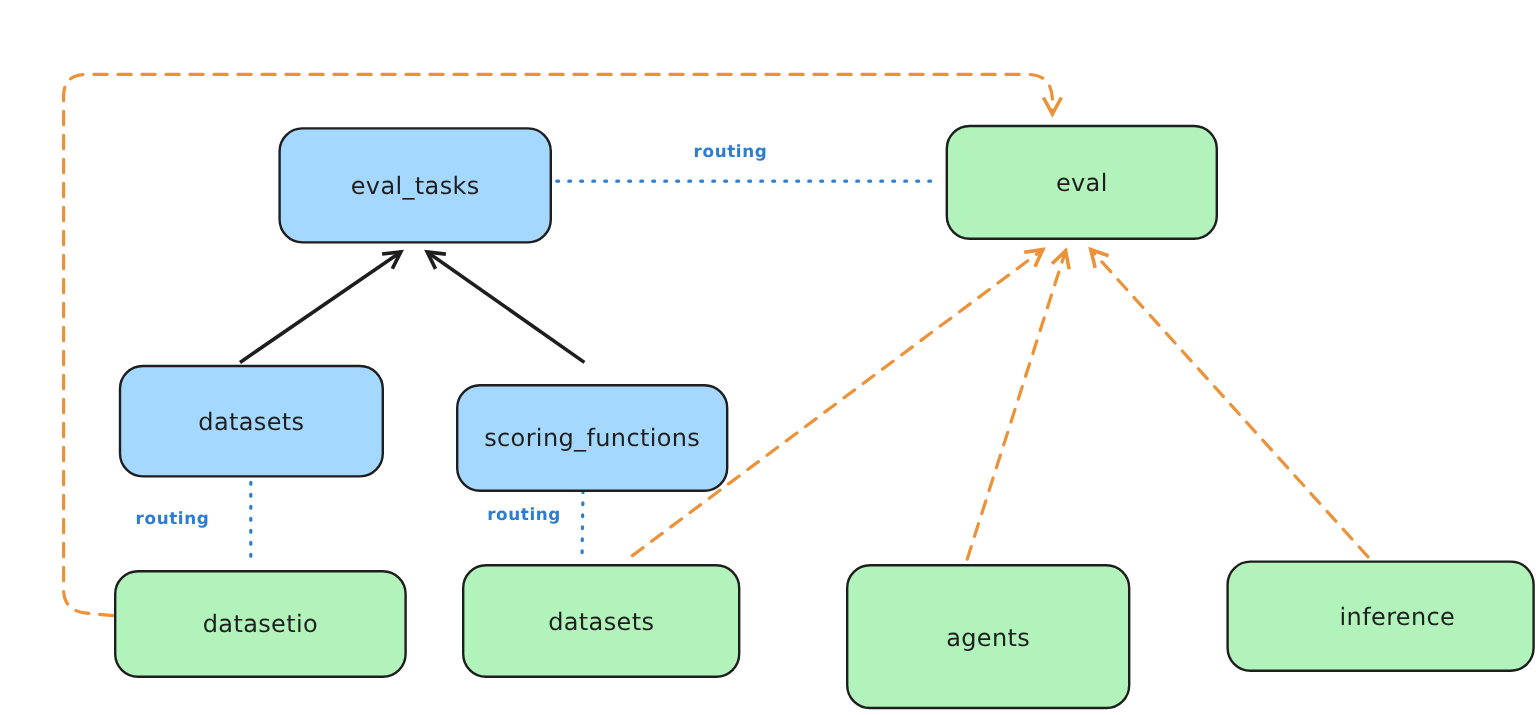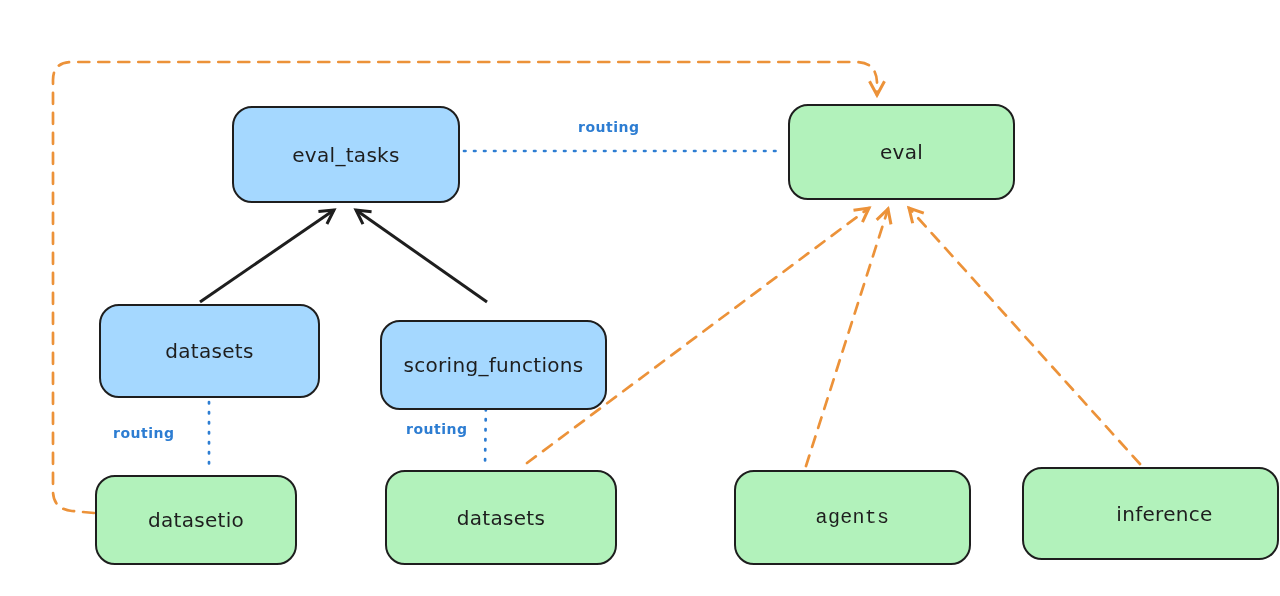--- a/index.html
+++ b/index.html
@@ -80,29 +80,29 @@
   </div>
 
   <div class="node blue" style="left:99px;top:304px;width:221px;height:94px;">
     <span>datasets</span>
   </div>
 
   <div class="node blue" style="left:380px;top:320px;width:227px;height:90px;">
     <span>scoring_functions</span>
   </div>
 
-  <div class="node green" style="left:95px;top:475px;width:202px;height:90px;">
+  <div class="node green" style="left:95px;top:475px;width:244px;height:90px;">
     <span>datasetio</span>
   </div>
 
   <div class="node green" style="left:385px;top:470px;width:232px;height:95px;">
     <span>datasets</span>
   </div>
 
-  <div class="node green" style="left:734px;top:470px;width:237px;height:95px;font-family:Liberation Mono, monospace;">
+  <div class="node green" style="left:705px;top:470px;width:237px;height:121px;">
     <span>agents</span>
   </div>
 
   <div class="node green" style="left:1022px;top:467px;width:257px;height:93px;padding-left:28px;">
     <span>inference</span>
   </div>
 
   <div class="edge-label" style="left:578px;top:119px;">routing</div>
 
   <div class="edge-label" style="left:113px;top:425px;">routing</div>

